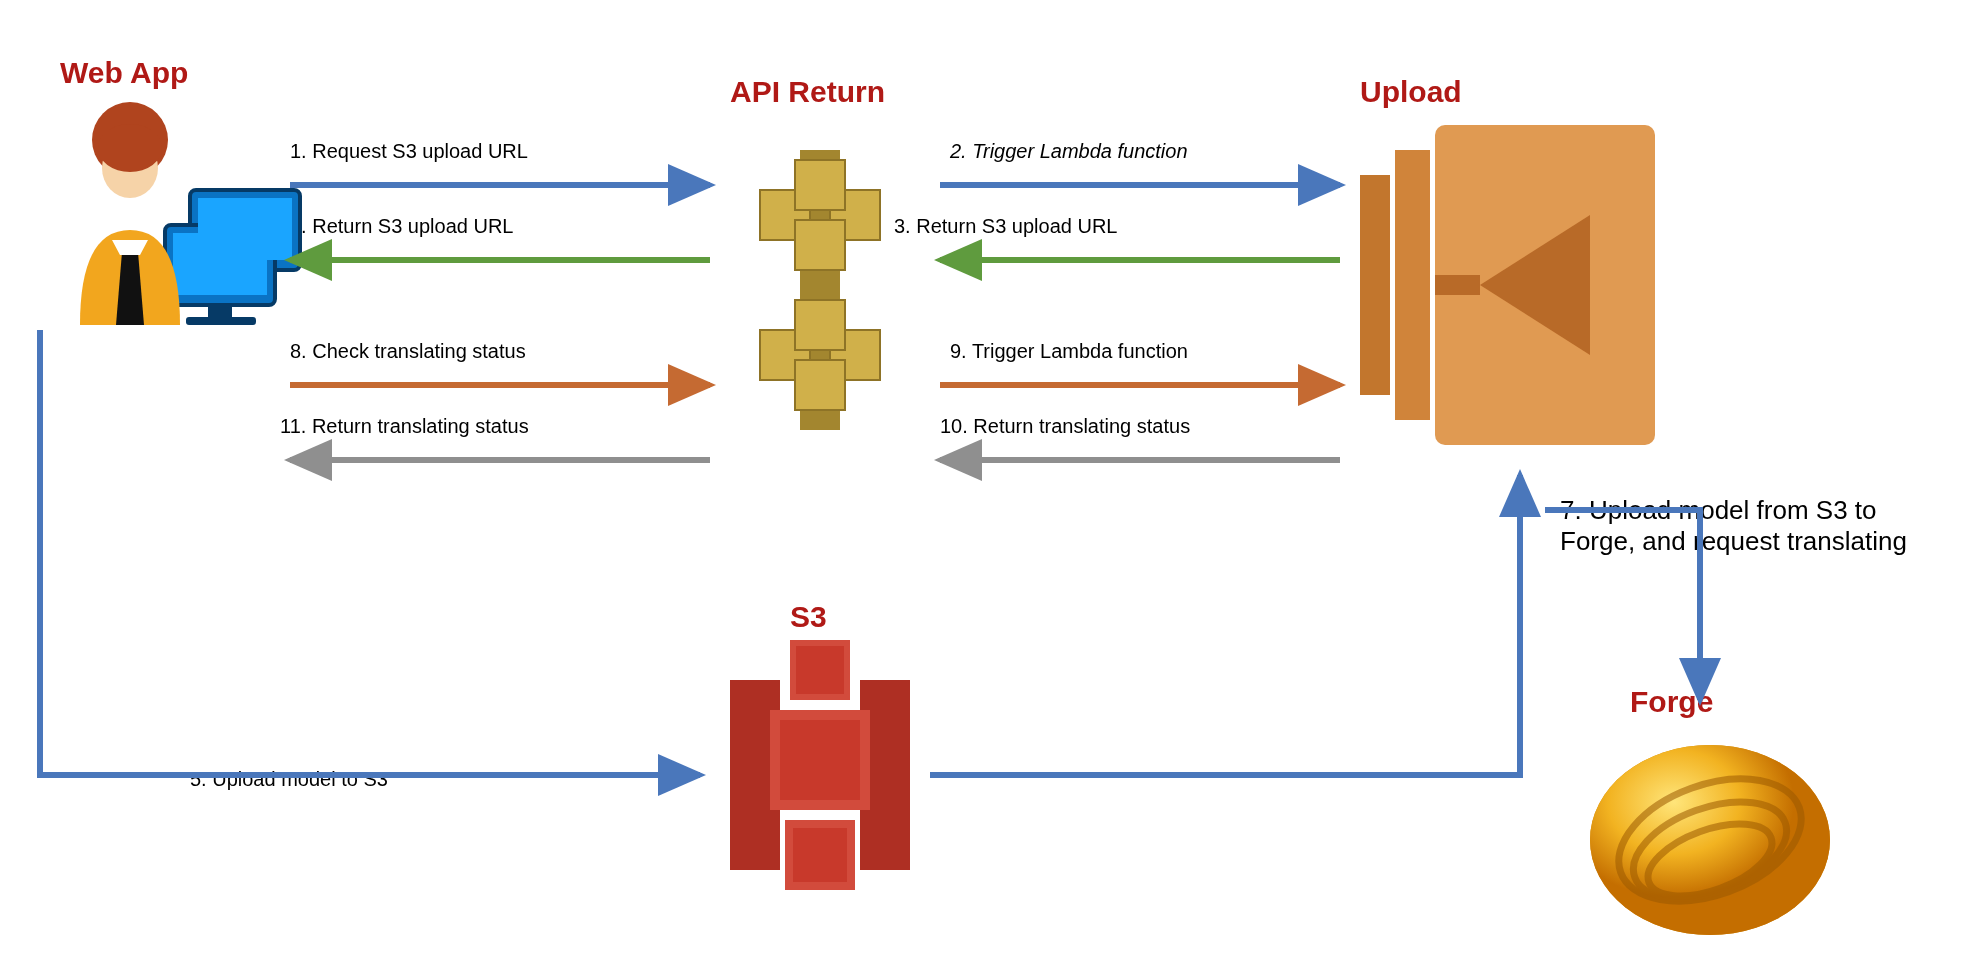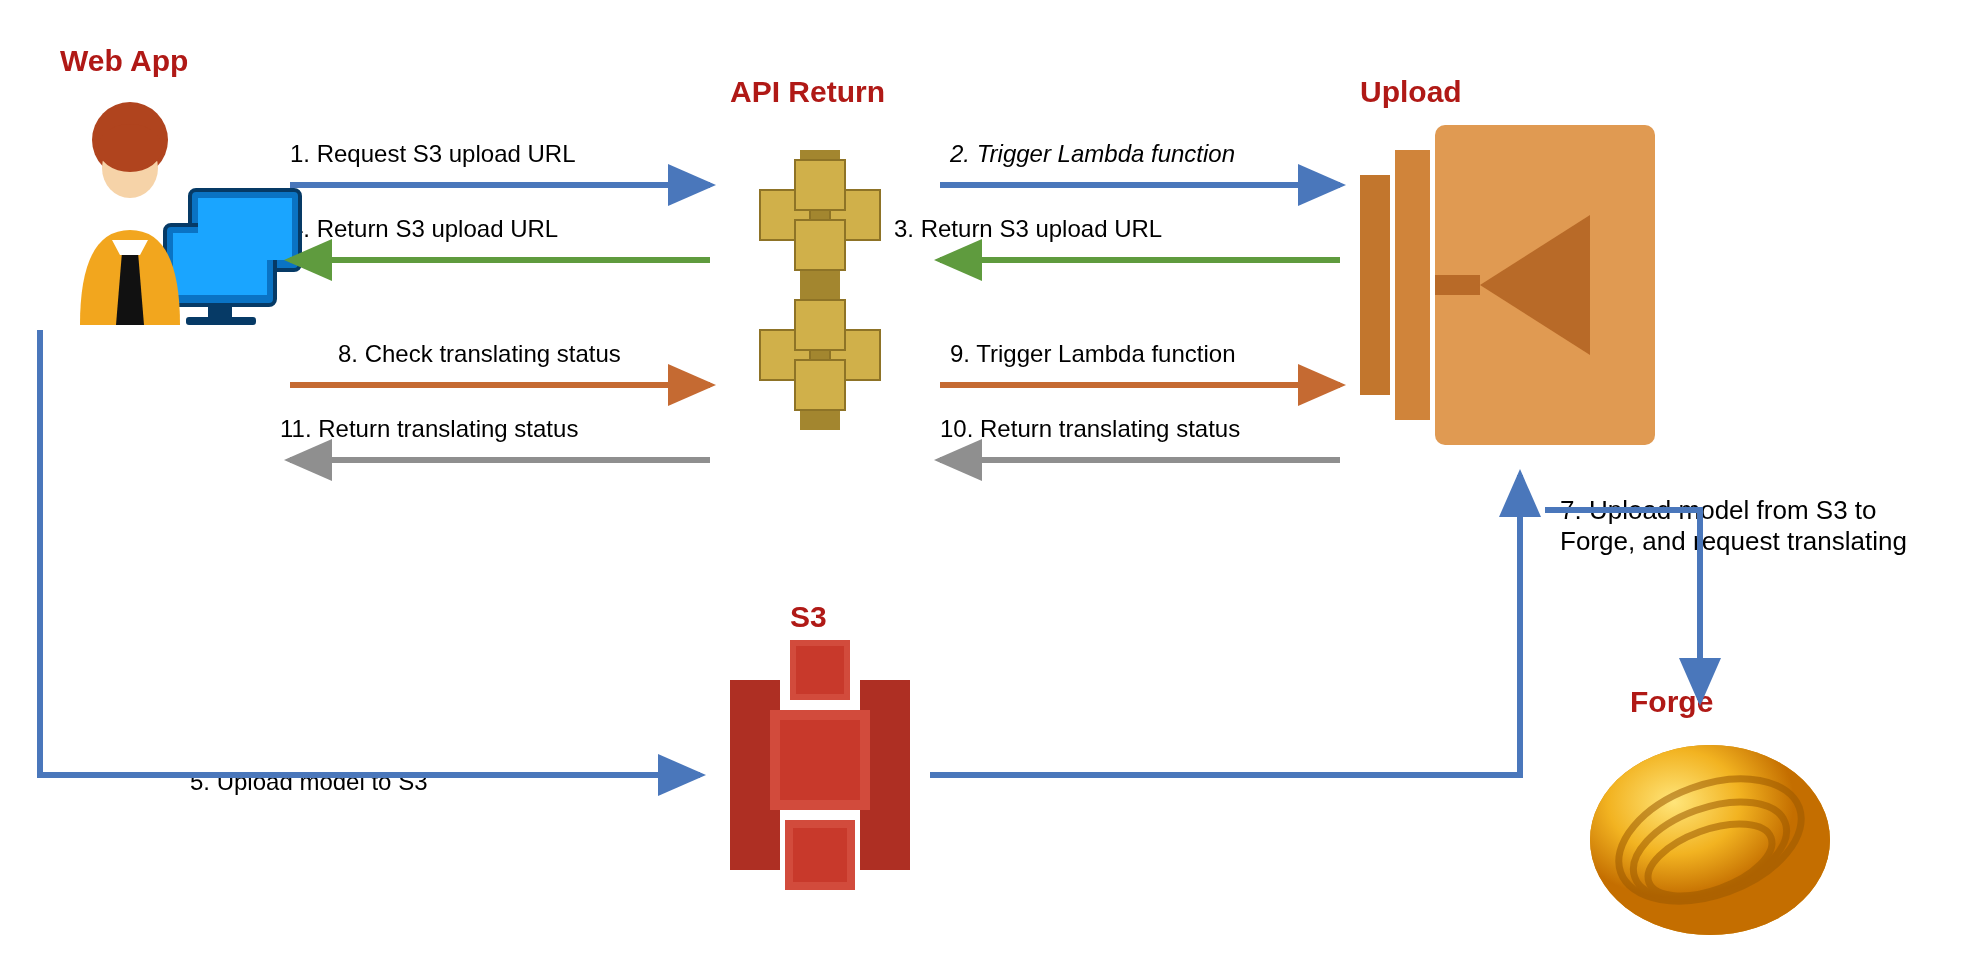--- a/index.html
+++ b/index.html
@@ -1,38 +1,38 @@
 <!DOCTYPE html>
 <html><head>
 <meta charset="utf-8">
 <style>
   html, body { margin: 0; padding: 0; }
   body { background: #fff; font-family: Arial, Helvetica, sans-serif; }
   .stage { position: relative; width: 1962px; height: 960px; transform-origin: 0 0; }
   .title { position: absolute; font-weight: 700; color: #b01916; font-size: 30px; }
-  .label { position: absolute; font-size: 24px; color: #000; }
+  .label { position: absolute; font-size: 20px; color: #000; }
   .label.small { font-size: 26px; line-height: 1.2; }
   svg.canvas { position: absolute; left: 0; top: 0; }
 </style>
 </head>
 <body>
 
 <div class="stage">
 
-  <div class="title" style="left:60px;  top:44px;text-align:right;">Web App</div>
+  <div class="title" style="left:60px;  top:56px;text-align:right;">Web App</div>
   <div class="title" style="left:730px; top:75px;">API Return</div>
   <div class="title" style="left:1360px;top:75px;">Upload</div>
   <div class="title" style="left:790px; top:600px;">S3</div>
   <div class="title" style="left:1630px;top:685px;">Forge</div>
 
   <div class="label" style="left:290px;  top:140px;">1. Request S3 upload URL</div>
   <div class="label" style="left:950px;  top:140px;font-style:italic;">2. Trigger Lambda function</div>
   <div class="label" style="left:894px;  top:215px;">3. Return S3 upload URL</div>
   <div class="label" style="left:290px;  top:215px;">4. Return S3 upload URL</div>
-  <div class="label" style="left:290px;  top:340px;margin-left:48px;">8. Check translating status</div>
+  <div class="label" style="left:290px;  top:340px;">8. Check translating status</div>
   <div class="label" style="left:950px;  top:340px;">9. Trigger Lambda function</div>
   <div class="label" style="left:940px;  top:415px;">10. Return translating status</div>
   <div class="label" style="left:280px;  top:415px;">11. Return translating status</div>
 
   <div class="label" style="left:190px;  top:720px;margin-top:48px;">5. Upload model to S3</div>
   <div class="label small" style="left:1560px; top:495px; width:380px;">7. Upload model from S3 to Forge, and request translating</div>
 
   <svg class="canvas" width="1962" height="960" viewBox="0 0 1962 960">
     <defs>
 

